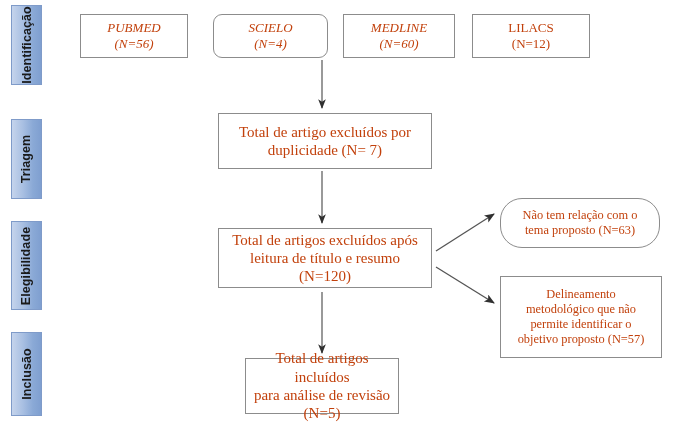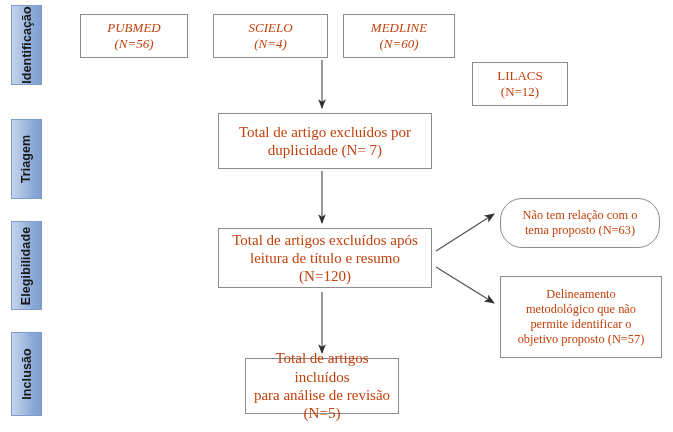--- a/index.html
+++ b/index.html
@@ -96,31 +96,31 @@
 
   <div class="stage" style="left:11px; top:332px; width:31px; height:84px;">
     <span class="stage-label">Inclusão</span>
   </div>
 
   <div class="box src-box src-italic" style="left:80px; top:14px; width:108px; height:44px;">
     <span class="box-text">PUBMED
 (N=56)</span>
   </div>
 
-  <div class="box src-box src-italic" style="left:213px; top:14px; width:115px; height:44px;">
+  <div class="box src-box src-italic" style="left:213px; top:14px; width:115px; height:44px;border-radius:9px;">
     <span class="box-text">SCIELO
 (N=4)</span>
   </div>
 
   <div class="box src-box src-italic" style="left:343px; top:14px; width:112px; height:44px;">
     <span class="box-text">MEDLINE
 (N=60)</span>
   </div>
 
-  <div class="box src-box" style="left:472px; top:14px; width:96px; height:44px;margin-top:48px;">
+  <div class="box src-box" style="left:472px; top:14px; width:118px; height:44px;">
     <span class="box-text">LILACS
 (N=12)</span>
   </div>
 
   <div class="box flow-box" style="left:218px; top:113px; width:214px; height:56px;">
     <span class="box-text">Total de artigo excluídos por
 duplicidade (N= 7)</span>
   </div>
 
   <div class="box flow-box" style="left:218px; top:228px; width:214px; height:60px;">

